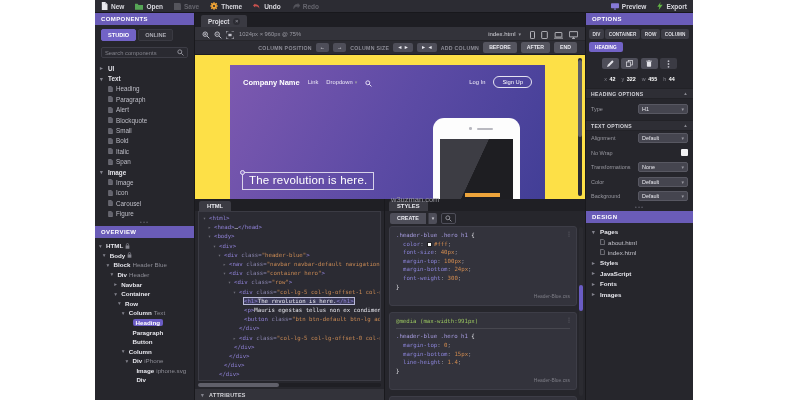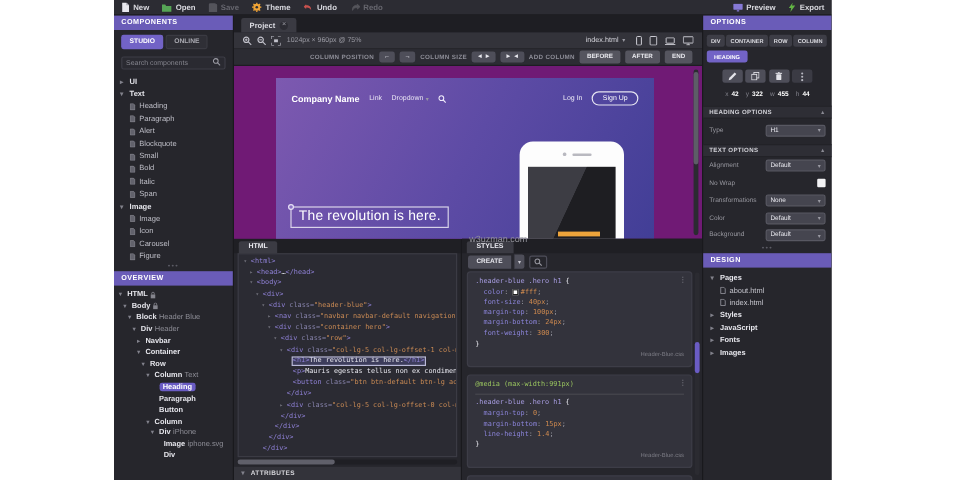--- a/index.html
+++ b/index.html
@@ -50,21 +50,21 @@
   .ct-spacer{flex:1;}
   .page-select{font-size:6px;color:#d5d5dc;display:flex;gap:3px;align-items:center;margin-right:4px;}
   .caret{color:#9a9aa3;font-size:5px;}
   .context-bar{height:14px;flex:none;background:#2c2c33;border-bottom:1px solid #1d1d22;display:flex;align-items:center;
     justify-content:flex-end;gap:4px;padding:0 8px;}
   .ctx-label{font-size:5.2px;font-weight:bold;color:#8e8e98;letter-spacing:.3px;}
   .ctx-btn{background:#4e4e59;border-radius:2px;color:#e8e8ee;font-size:5.2px;font-weight:bold;padding:2px 4px;line-height:1;}
   .ctx-btn.wide{padding:2.5px 6px;background:#55555f;}
 
   
-  .canvas{height:144px;flex:none;position:relative;background:#701a75;overflow:hidden;}
+  .canvas{height:144px;flex:none;position:relative;background:#fde047;overflow:hidden;}
   .page{position:absolute;left:35px;top:10px;width:315px;height:170px;
     background:linear-gradient(118deg,#7d59b0 0%,#5d4ba5 48%,#3f3d95 100%);}
   .pg-navbar{display:flex;align-items:center;gap:8px;padding:8px 13px 0;color:#fff;}
   .pg-brand{font-size:7.5px;font-weight:bold;}
   .pg-link{font-size:5.8px;color:#e9e5f4;display:flex;align-items:center;gap:2px;}
   .pg-spacer{flex:1;}
   .pg-login{font-size:5.8px;color:#f0edf8;}
   .pg-signup{font-size:5.8px;color:#fff;border:1px solid rgba(255,255,255,.85);border-radius:8px;padding:2px 8px;}
   .hero-box{position:absolute;left:12px;top:107px;border:1px solid rgba(255,255,255,.75);padding:1px 6px 3px;color:#fff;
     font-size:11.5px;font-weight:normal;letter-spacing:.2px;}

